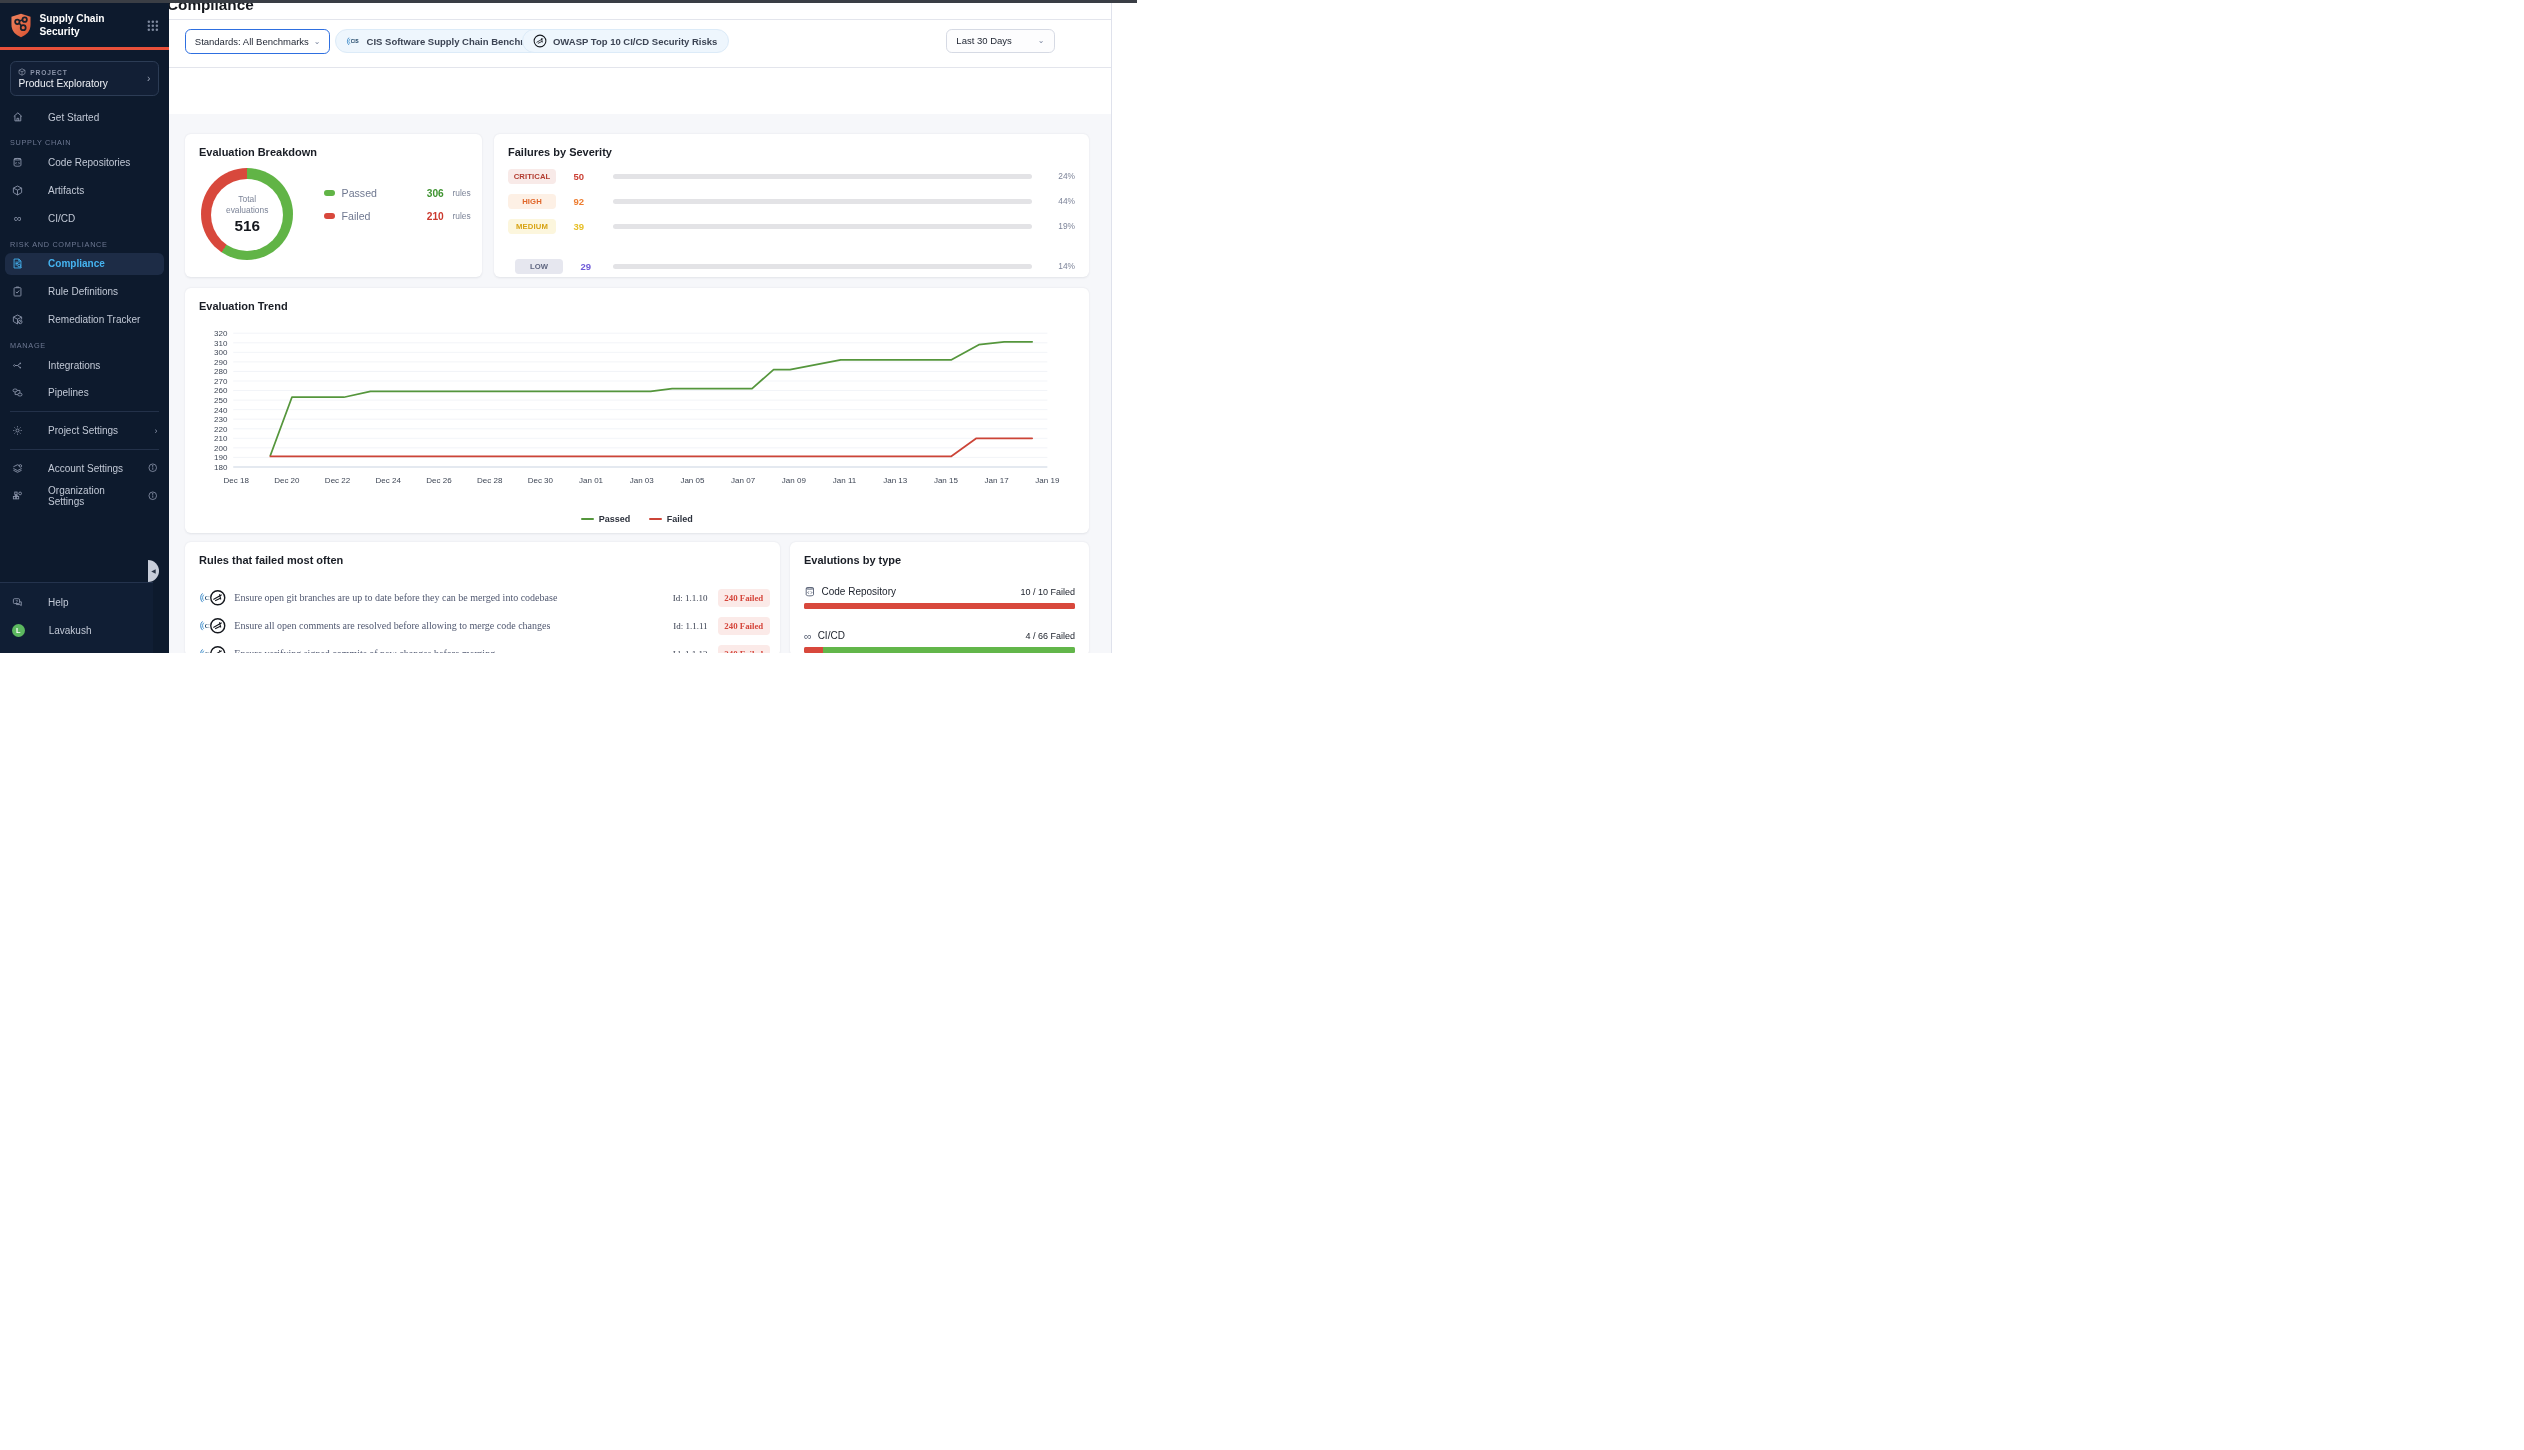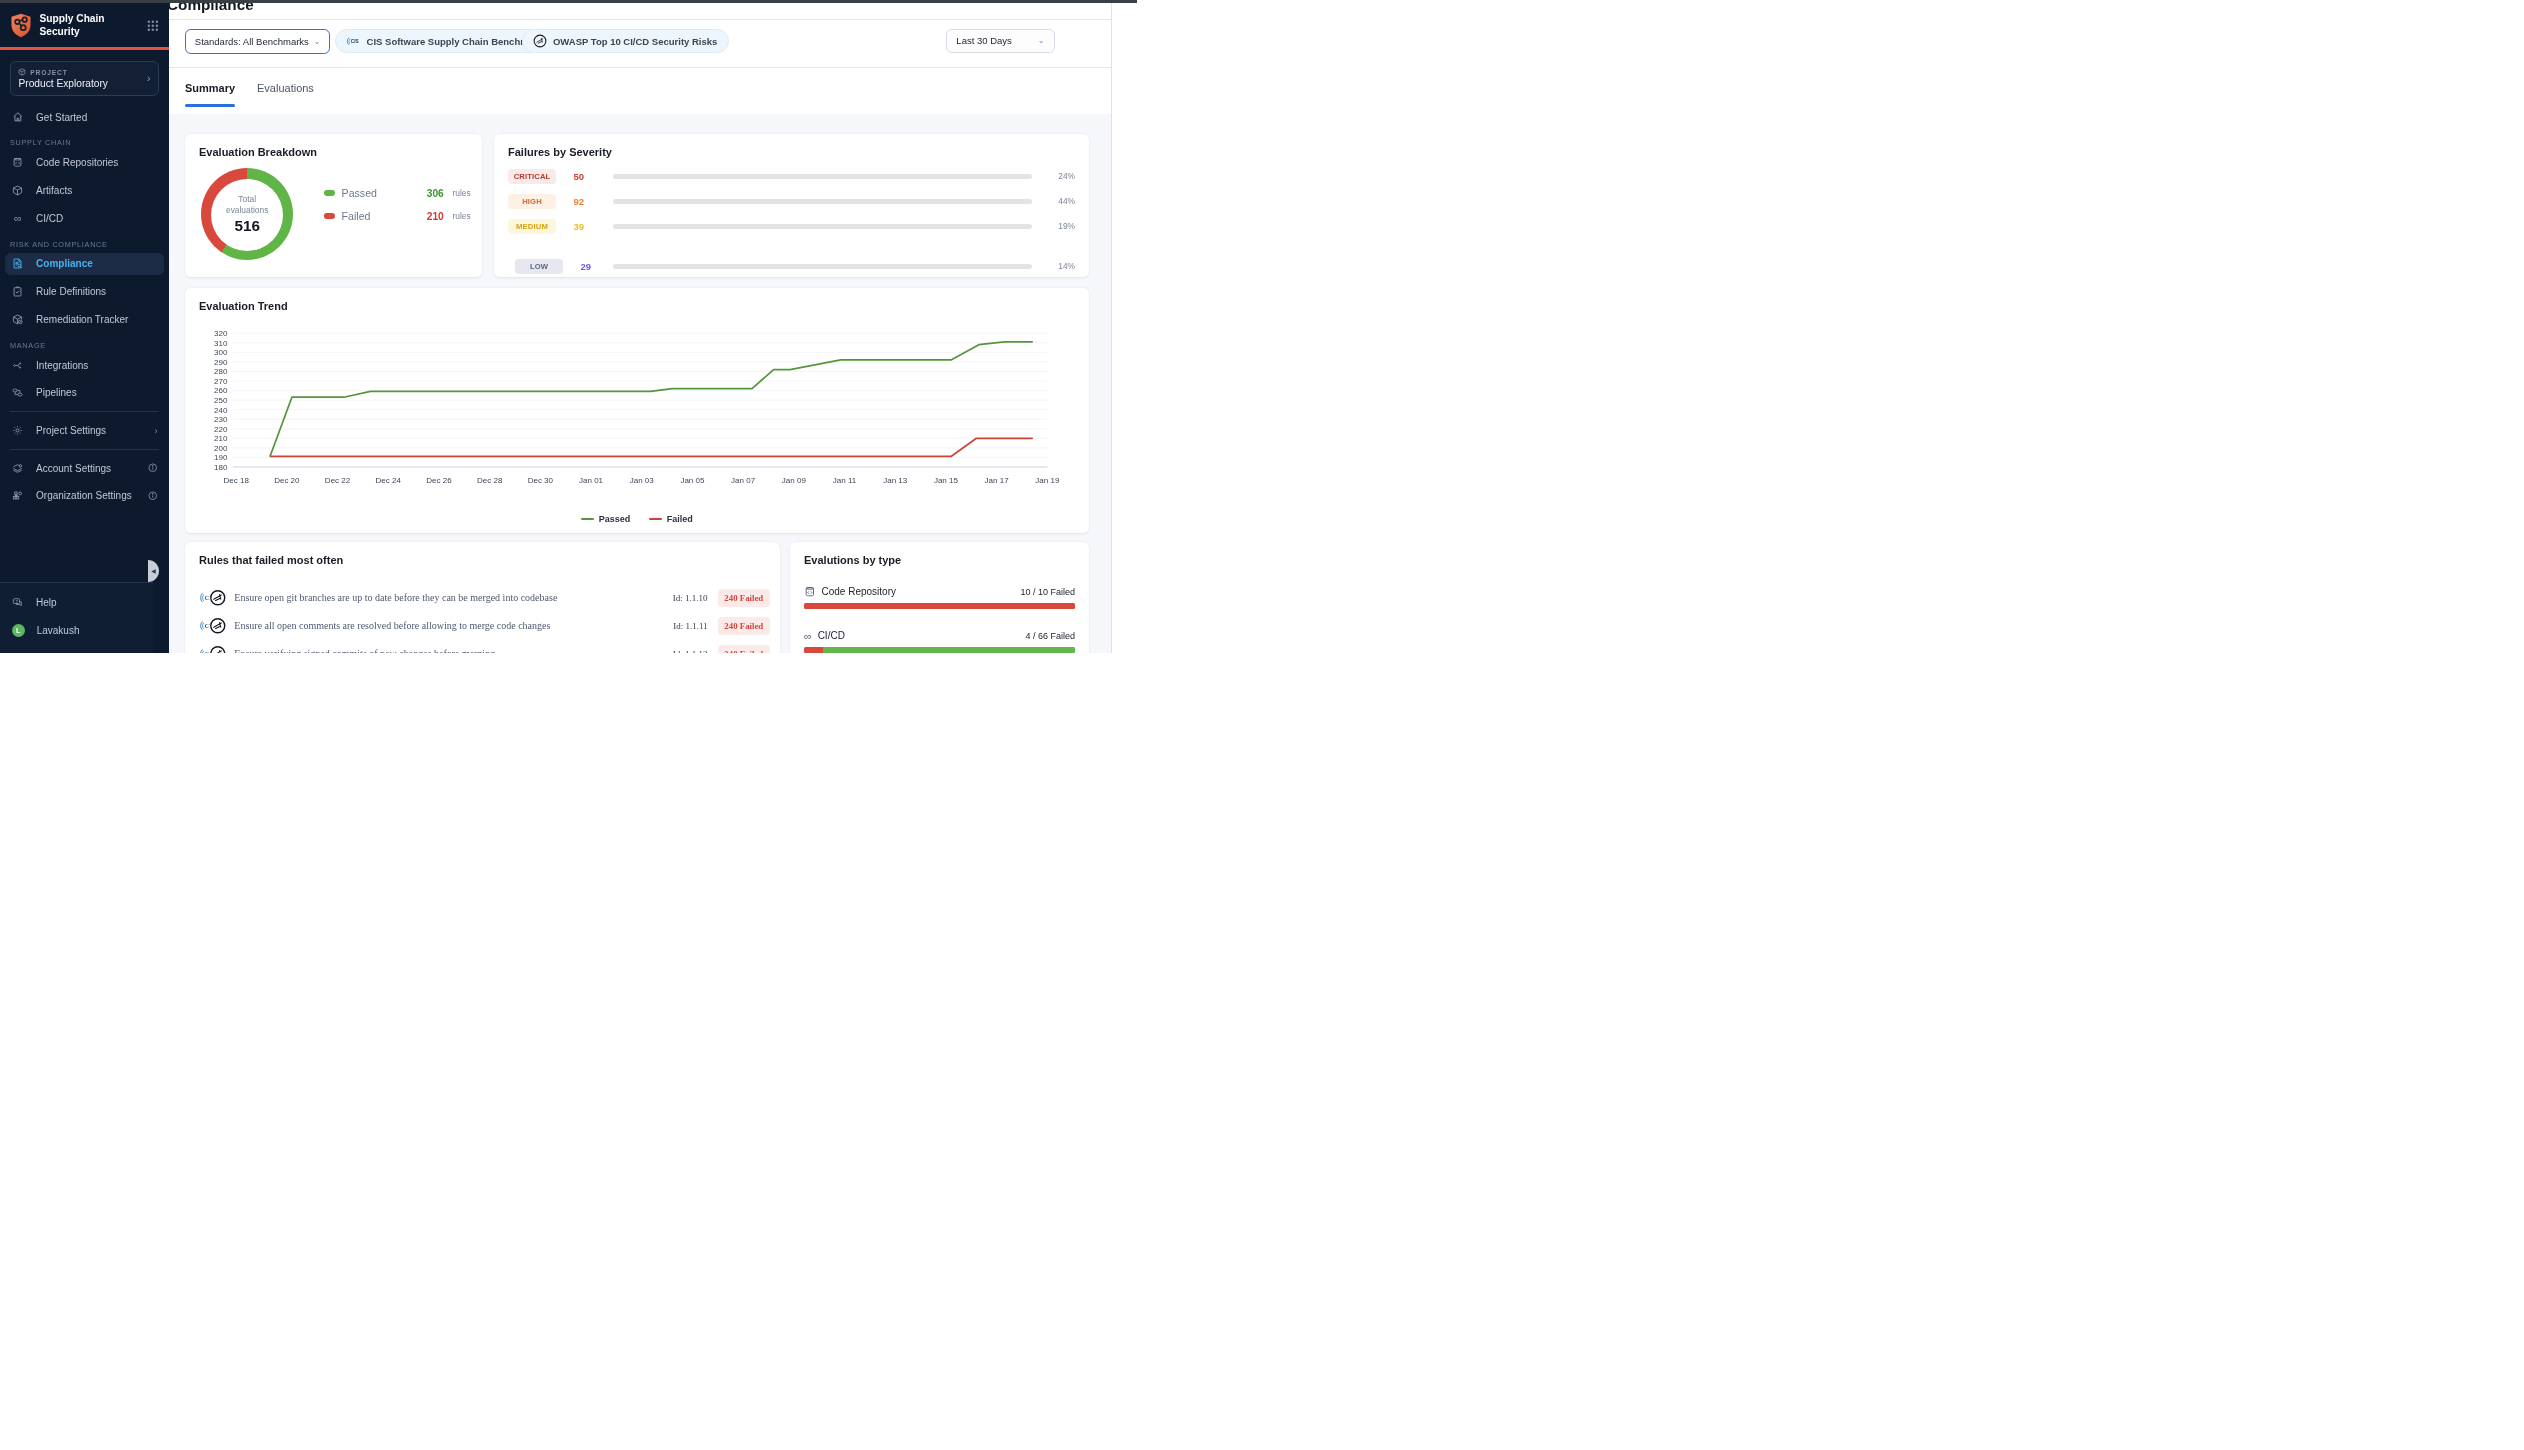--- a/index.html
+++ b/index.html
@@ -16,21 +16,21 @@
   .sb-logo-text { font-size:10.2px; font-weight:bold; color:#fff; line-height:1.25; width:80px; }
   .sb-grid { margin-left:auto; }
   .sb-accent { height:2.2px; margin:0; width:100%; }
   .sb-project { margin:11.7px 10.2px 0 10.2px; border:0.7px solid #2c3c55; background:#121f35; border-radius:5.8px;
     padding:5.8px 7.3px; display:flex; align-items:center; cursor:pointer; }
   .sb-project-info { display:flex; flex-direction:column; gap:2.2px; }
   .sb-project-label { font-size:6.6px; letter-spacing:0.9px; color:#8a93a8; font-weight:bold; display:flex; align-items:center; gap:3.7px; }
   .sb-project-name { font-size:10.2px; color:#eef1f6; }
   .sb-project-chev { margin-left:auto; color:#9aa3b5; font-size:10.2px; }
   .sb-nav { padding-top:10.2px; }
-  .sb-item { display:flex; align-items:center; gap:12px; height:22px; padding:0 11.7px; font-size:10px; color:#c2c9d6; cursor:pointer; }
+  .sb-item { display:flex; align-items:center; gap:24px; height:22px; padding:0 11.7px; font-size:10px; color:#c2c9d6; cursor:pointer; }
   .sb-item .ic { width:12.4px; display:flex; justify-content:center; color:#8b95ab; flex:none; }
   .sb-item.active { background:#1d2c46; border-radius:5.8px; margin:0 5.1px; padding:0 6.6px; color:#45b3f0; font-weight:bold; }
   .sb-item.active .ic { color:#45b3f0; }
   .sb-section { font-size:7.3px; letter-spacing:0.7px; color:#6e7993; padding:0 10px; margin:10.2px 0 4.4px 0; }
   .sb-gap { height:5.8px; }
   .sb-div { border-top:0.7px solid #233149; margin:7.3px 10.2px; }
   .sb-right { margin-left:auto; color:#8b95ab; font-size:8.8px; }
   #sb-bottom { position:absolute; left:0; bottom:0; width:153px; border-top:0.7px solid #24334d; background:#101e34; padding:8.8px 0 11.7px 0; }
   .sb-avatar { width:13px; height:13px; border-radius:50%; color:#fff; font-size:7.3px; font-weight:bold;
     display:flex; align-items:center; justify-content:center; flex:none; }
@@ -370,25 +370,20 @@
         </span>
         <span>OWASP Top 10 CI/CD Security Risks</span>
       </div>
 
       <div id="date-select">
         <span>Last 30 Days</span>
         <span class="chev">⌄</span>
       </div>
     </div>
 
-    <div id="tabs-row">
-      <div class="tab" id="tab-summary">Summary</div>
-      <div class="tab" id="tab-evaluations">Evaluations</div>
-      <div id="tab-underline"></div>
-    </div>
 
     <div id="content">
 
       <div class="card" id="card-breakdown">
         <div class="card-title">Evaluation Breakdown</div>
         <div id="donut" style="background: conic-gradient(rgb(97, 180, 70) 0deg, rgb(97, 180, 70) 213.5deg, rgb(216, 72, 60) 213.5deg, rgb(216, 72, 60) 360deg);">
           <div id="donut-hole">
             <span class="donut-lbl">
               <span>Total</span><br>
               <span>evaluations</span>

